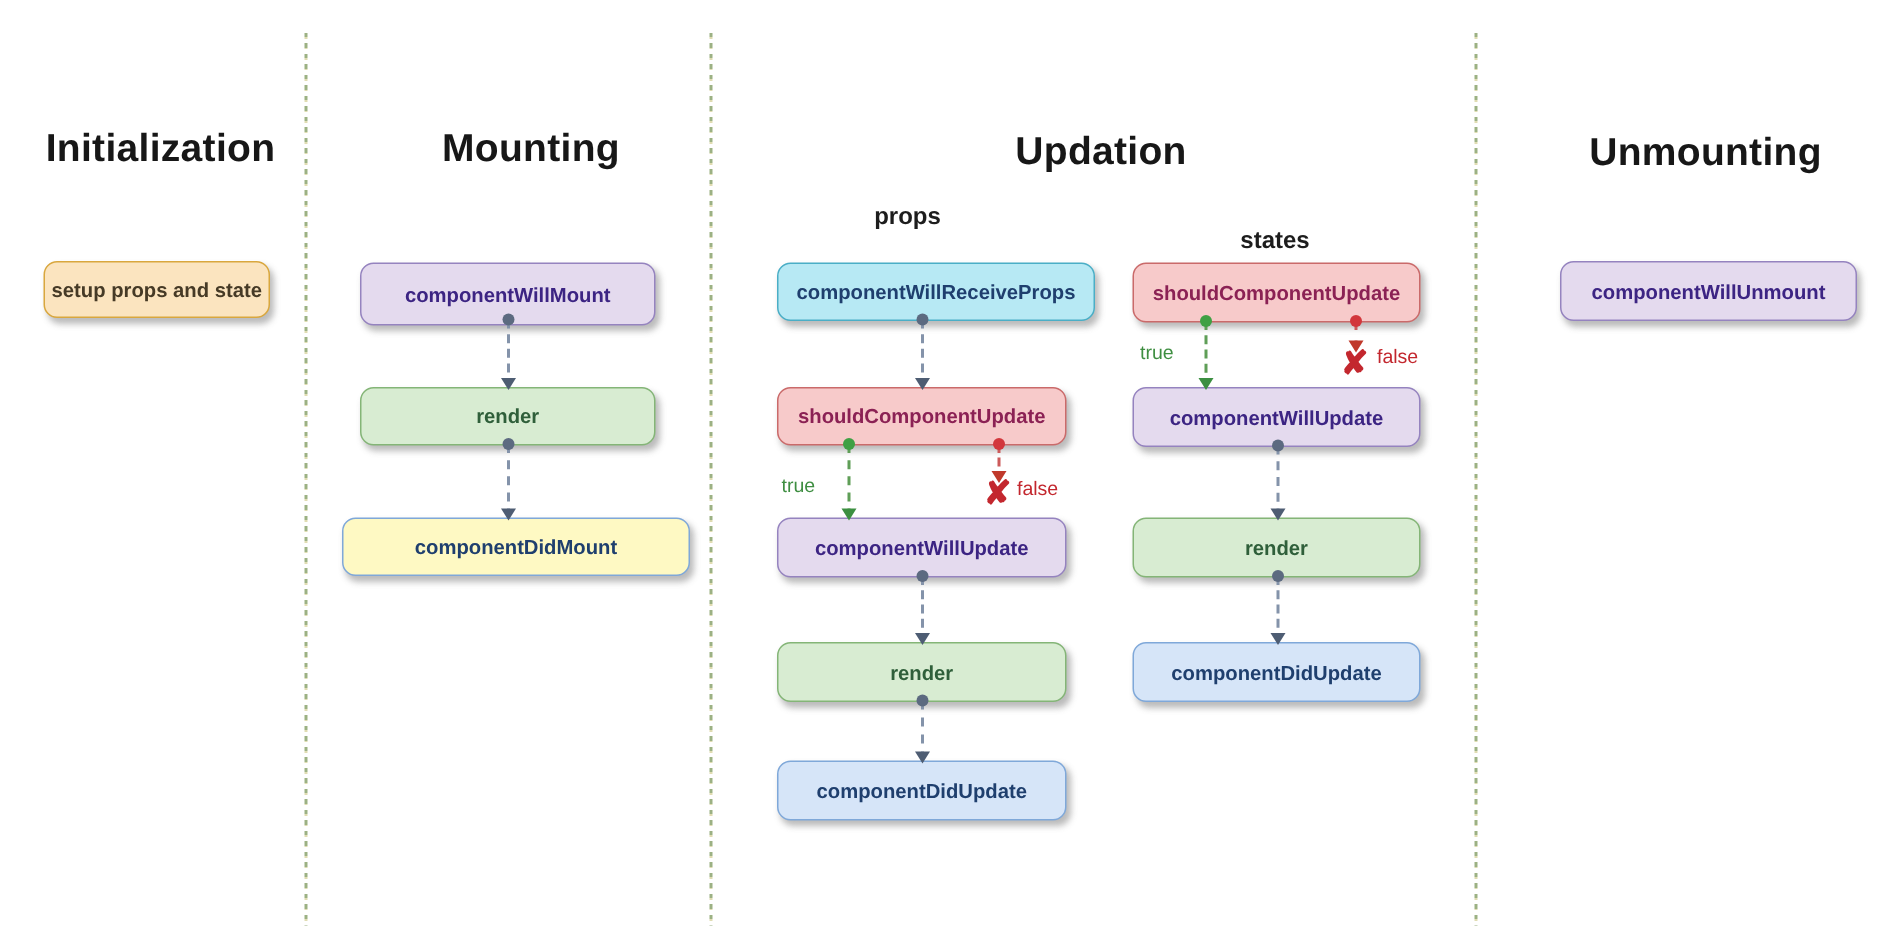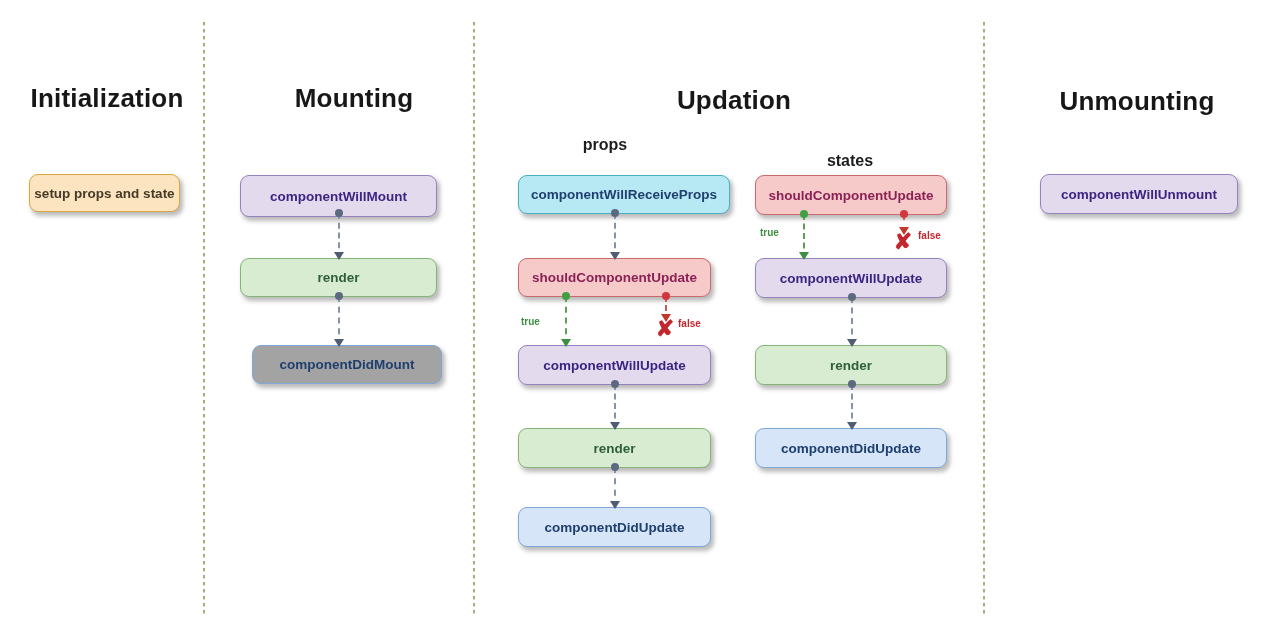--- a/index.html
+++ b/index.html
@@ -28,39 +28,39 @@
   .arrow{position:absolute;width:0;border-left:2px dashed;}
   .arrow .dot{position:absolute;top:-4px;left:-5px;width:8px;height:8px;border-radius:50%;}
   .arrow .head{
     position:absolute;bottom:-2px;left:-6px;width:0;height:0;
     border-left:5px solid transparent;border-right:5px solid transparent;border-top:8px solid;
   }
   .cross{
     position:absolute;transform:translate(-50%,-50%);
     font-size:22px;font-weight:700;line-height:1;
   }
-  .blabel{position:absolute;font-size:10px;font-weight:700;white-space:nowrap;}
+  .blabel{position:absolute;font-size:13px;font-weight:400;white-space:nowrap;}
 </style>
 </head>
 <body>
 
 <div id="stage" style="background: rgb(255, 255, 255);">
     <div class="sep" style="left: 203px; top: 22px; height: 595px;"></div>
     <div class="sep" style="left: 473px; top: 22px; height: 595px;"></div>
     <div class="sep" style="left: 983px; top: 22px; height: 595px;"></div>
     <div class="title" style="left: 107px; top: 83px;">Initialization</div>
     <div class="title" style="left: 338px; top: 83px; margin-left: 16px;">Mounting</div>
     <div class="title" style="left: 734px; top: 85px;">Updation</div>
     <div class="title" style="left: 1137px; top: 86px;">Unmounting</div>
     <div class="subhead" style="left: 605px; top: 136px;">props</div>
     <div class="subhead" style="left: 850px; top: 152px;">states</div>
     <div class="node" style="left: 29px; top: 174px; width: 151px; height: 38px; background: rgb(251, 228, 191); border-color: rgb(217, 167, 62); color: rgb(70, 58, 38);">setup props and state</div>
     <div class="node" style="left: 240px; top: 175px; width: 197px; height: 42px; background: rgb(228, 218, 238); border-color: rgb(149, 131, 191); color: rgb(60, 36, 131);">componentWillMount</div>
     <div class="node" style="left: 240px; top: 258px; width: 197px; height: 39px; background: rgb(216, 236, 210); border-color: rgb(132, 181, 119); color: rgb(47, 95, 58);">render</div>
-    <div class="node" style="left: 252px; top: 345px; width: 190px; height: 39px; background: #a3a3a3; border-color: rgb(127, 168, 217); color: rgb(31, 63, 110);">componentDidMount</div>
+    <div class="node" style="left: 228px; top: 345px; width: 232px; height: 39px; background: #fef9c3; border-color: rgb(127, 168, 217); color: rgb(31, 63, 110);">componentDidMount</div>
     <div class="node" style="left: 518px; top: 175px; width: 212px; height: 39px; background: rgb(183, 233, 244); border-color: rgb(74, 174, 198); color: rgb(31, 63, 110);">componentWillReceiveProps</div>
     <div class="node" style="left: 518px; top: 258px; width: 193px; height: 39px; background: rgb(247, 202, 202); border-color: rgb(202, 106, 106); color: rgb(139, 33, 84);">shouldComponentUpdate</div>
     <div class="node" style="left: 518px; top: 345px; width: 193px; height: 40px; background: rgb(228, 218, 238); border-color: rgb(149, 131, 191); color: rgb(60, 36, 131);">componentWillUpdate</div>
     <div class="node" style="left: 518px; top: 428px; width: 193px; height: 40px; background: rgb(216, 236, 210); border-color: rgb(132, 181, 119); color: rgb(47, 95, 58);">render</div>
     <div class="node" style="left: 518px; top: 507px; width: 193px; height: 40px; background: rgb(214, 229, 248); border-color: rgb(127, 168, 217); color: rgb(31, 63, 110);">componentDidUpdate</div>
     <div class="node" style="left: 755px; top: 175px; width: 192px; height: 40px; background: rgb(247, 202, 202); border-color: rgb(202, 106, 106); color: rgb(139, 33, 84);">shouldComponentUpdate</div>
     <div class="node" style="left: 755px; top: 258px; width: 192px; height: 40px; background: rgb(228, 218, 238); border-color: rgb(149, 131, 191); color: rgb(60, 36, 131);">componentWillUpdate</div>
     <div class="node" style="left: 755px; top: 345px; width: 192px; height: 40px; background: rgb(216, 236, 210); border-color: rgb(132, 181, 119); color: rgb(47, 95, 58);">render</div>
     <div class="node" style="left: 755px; top: 428px; width: 192px; height: 40px; background: rgb(214, 229, 248); border-color: rgb(127, 168, 217); color: rgb(31, 63, 110);">componentDidUpdate</div>
     <div class="node" style="left: 1040px; top: 174px; width: 198px; height: 40px; background: rgb(228, 218, 238); border-color: rgb(149, 131, 191); color: rgb(60, 36, 131);">componentWillUnmount</div>

